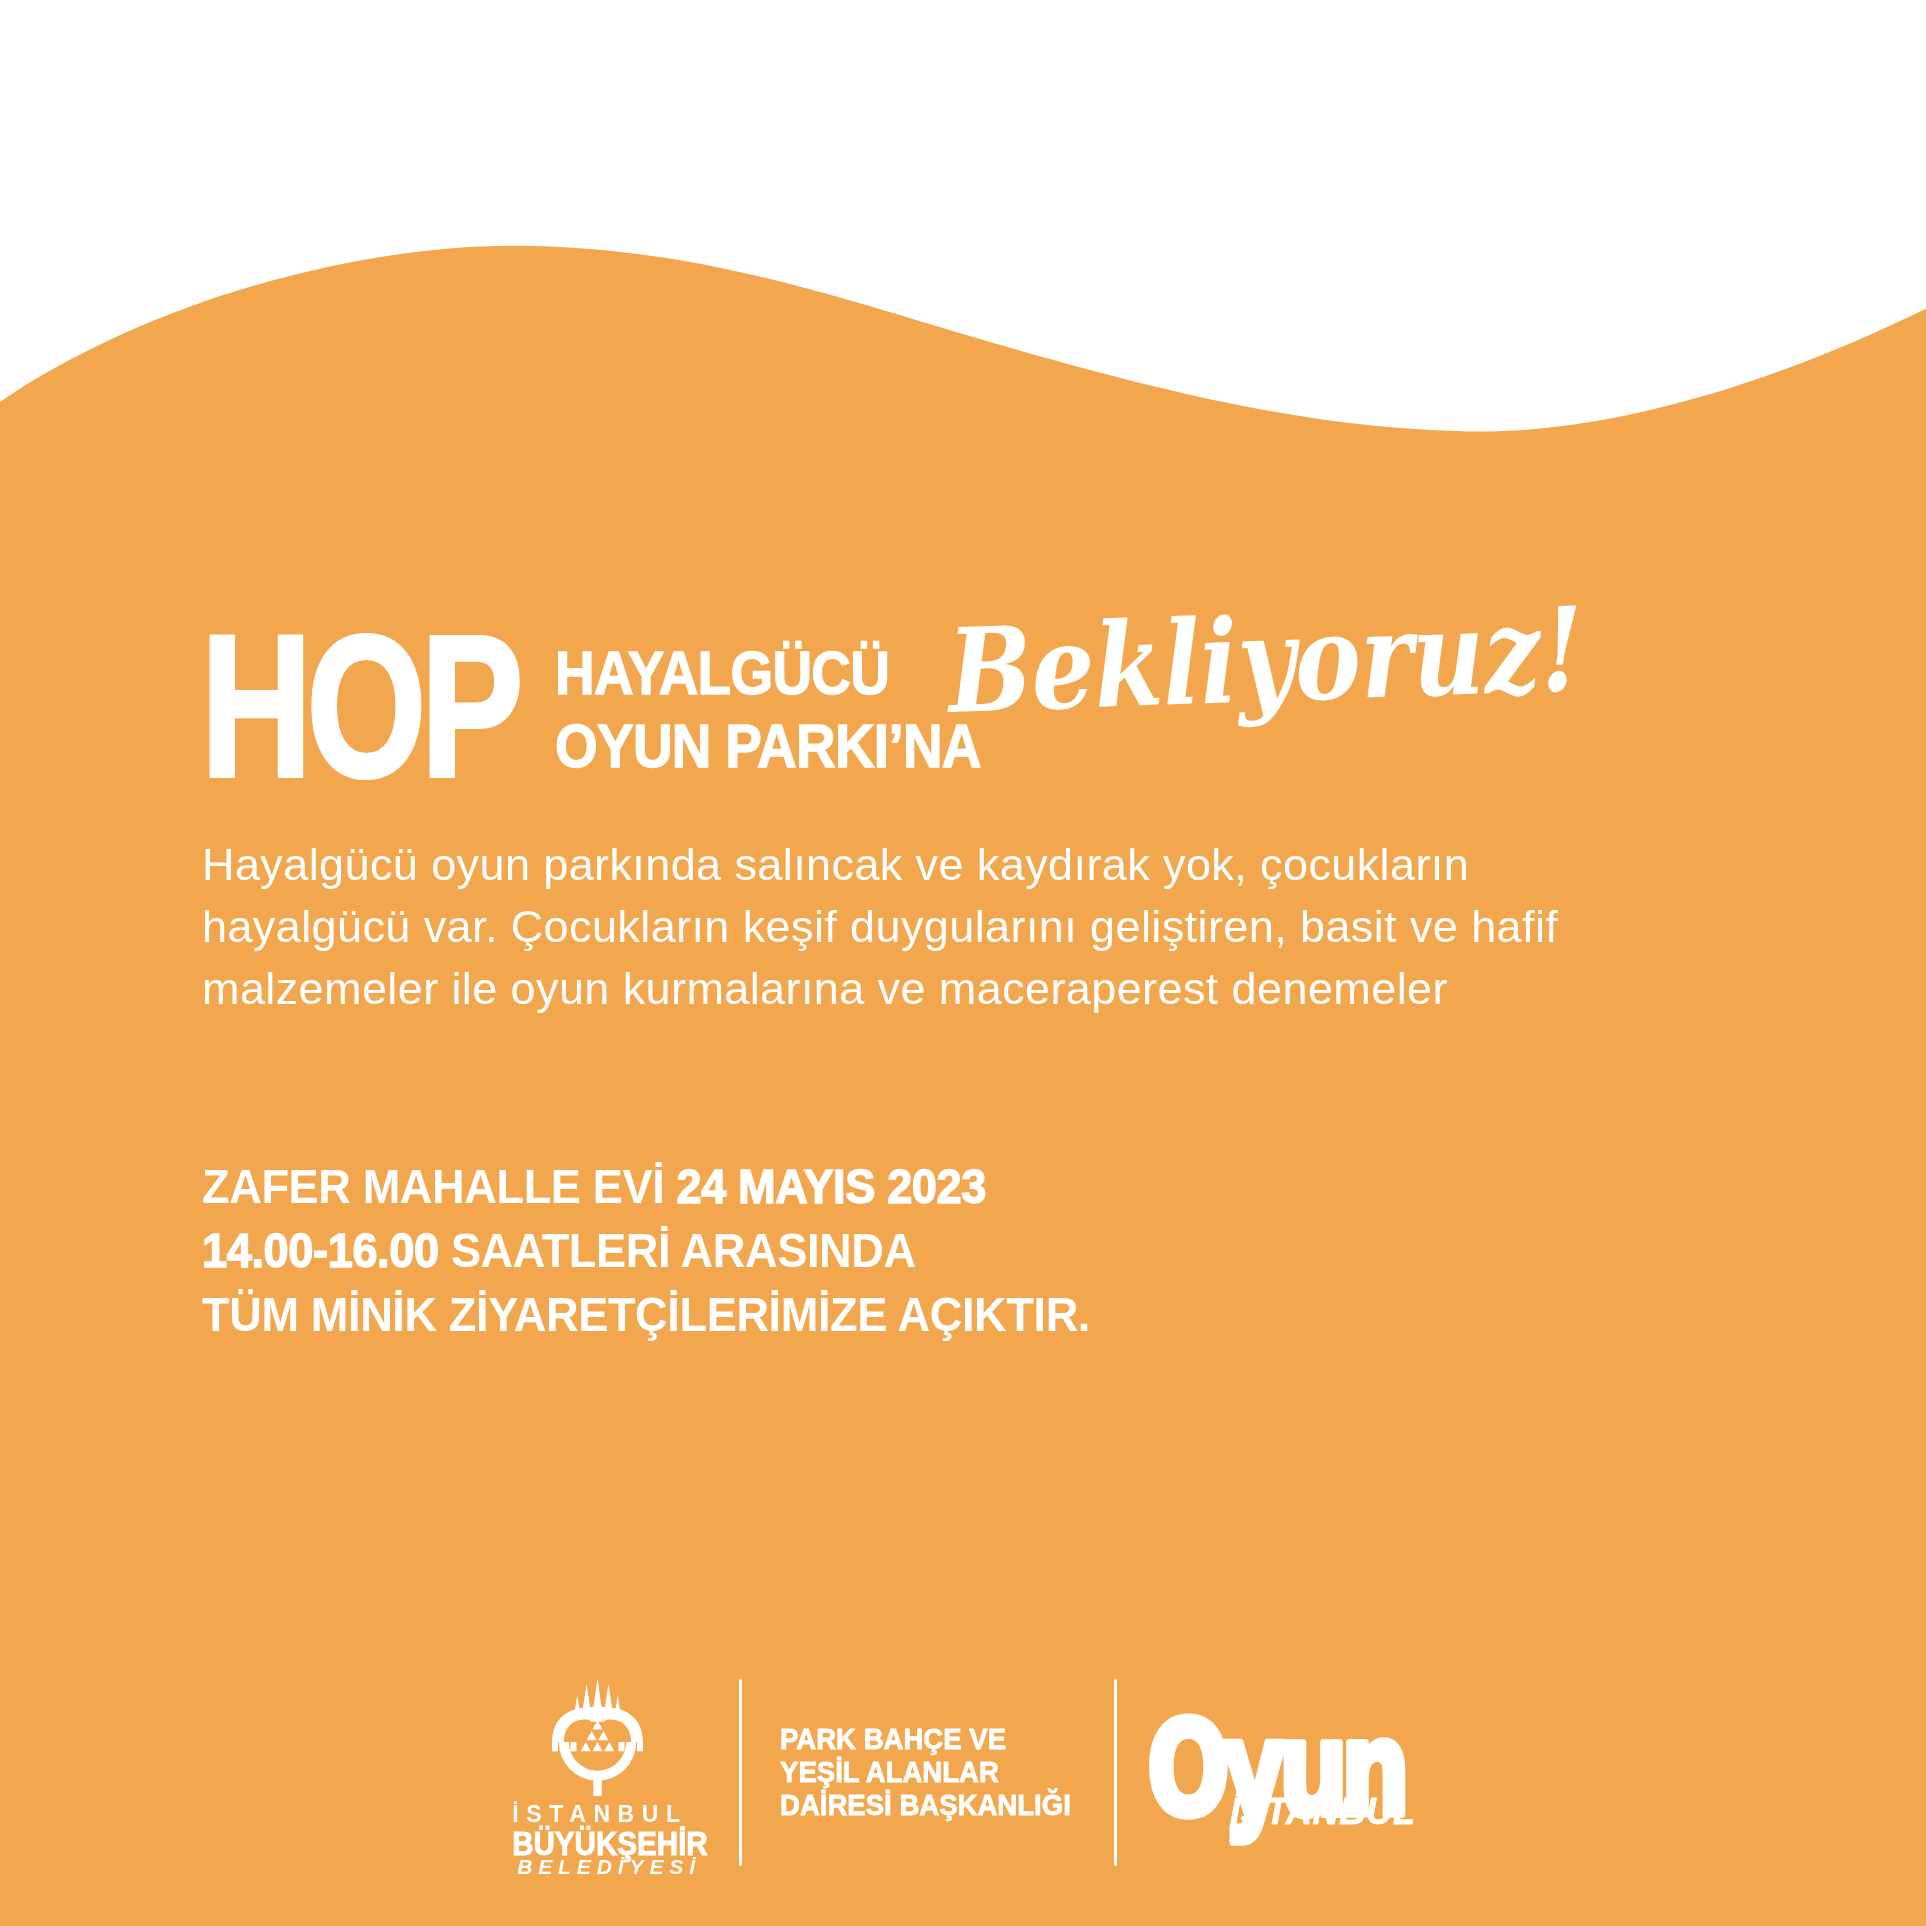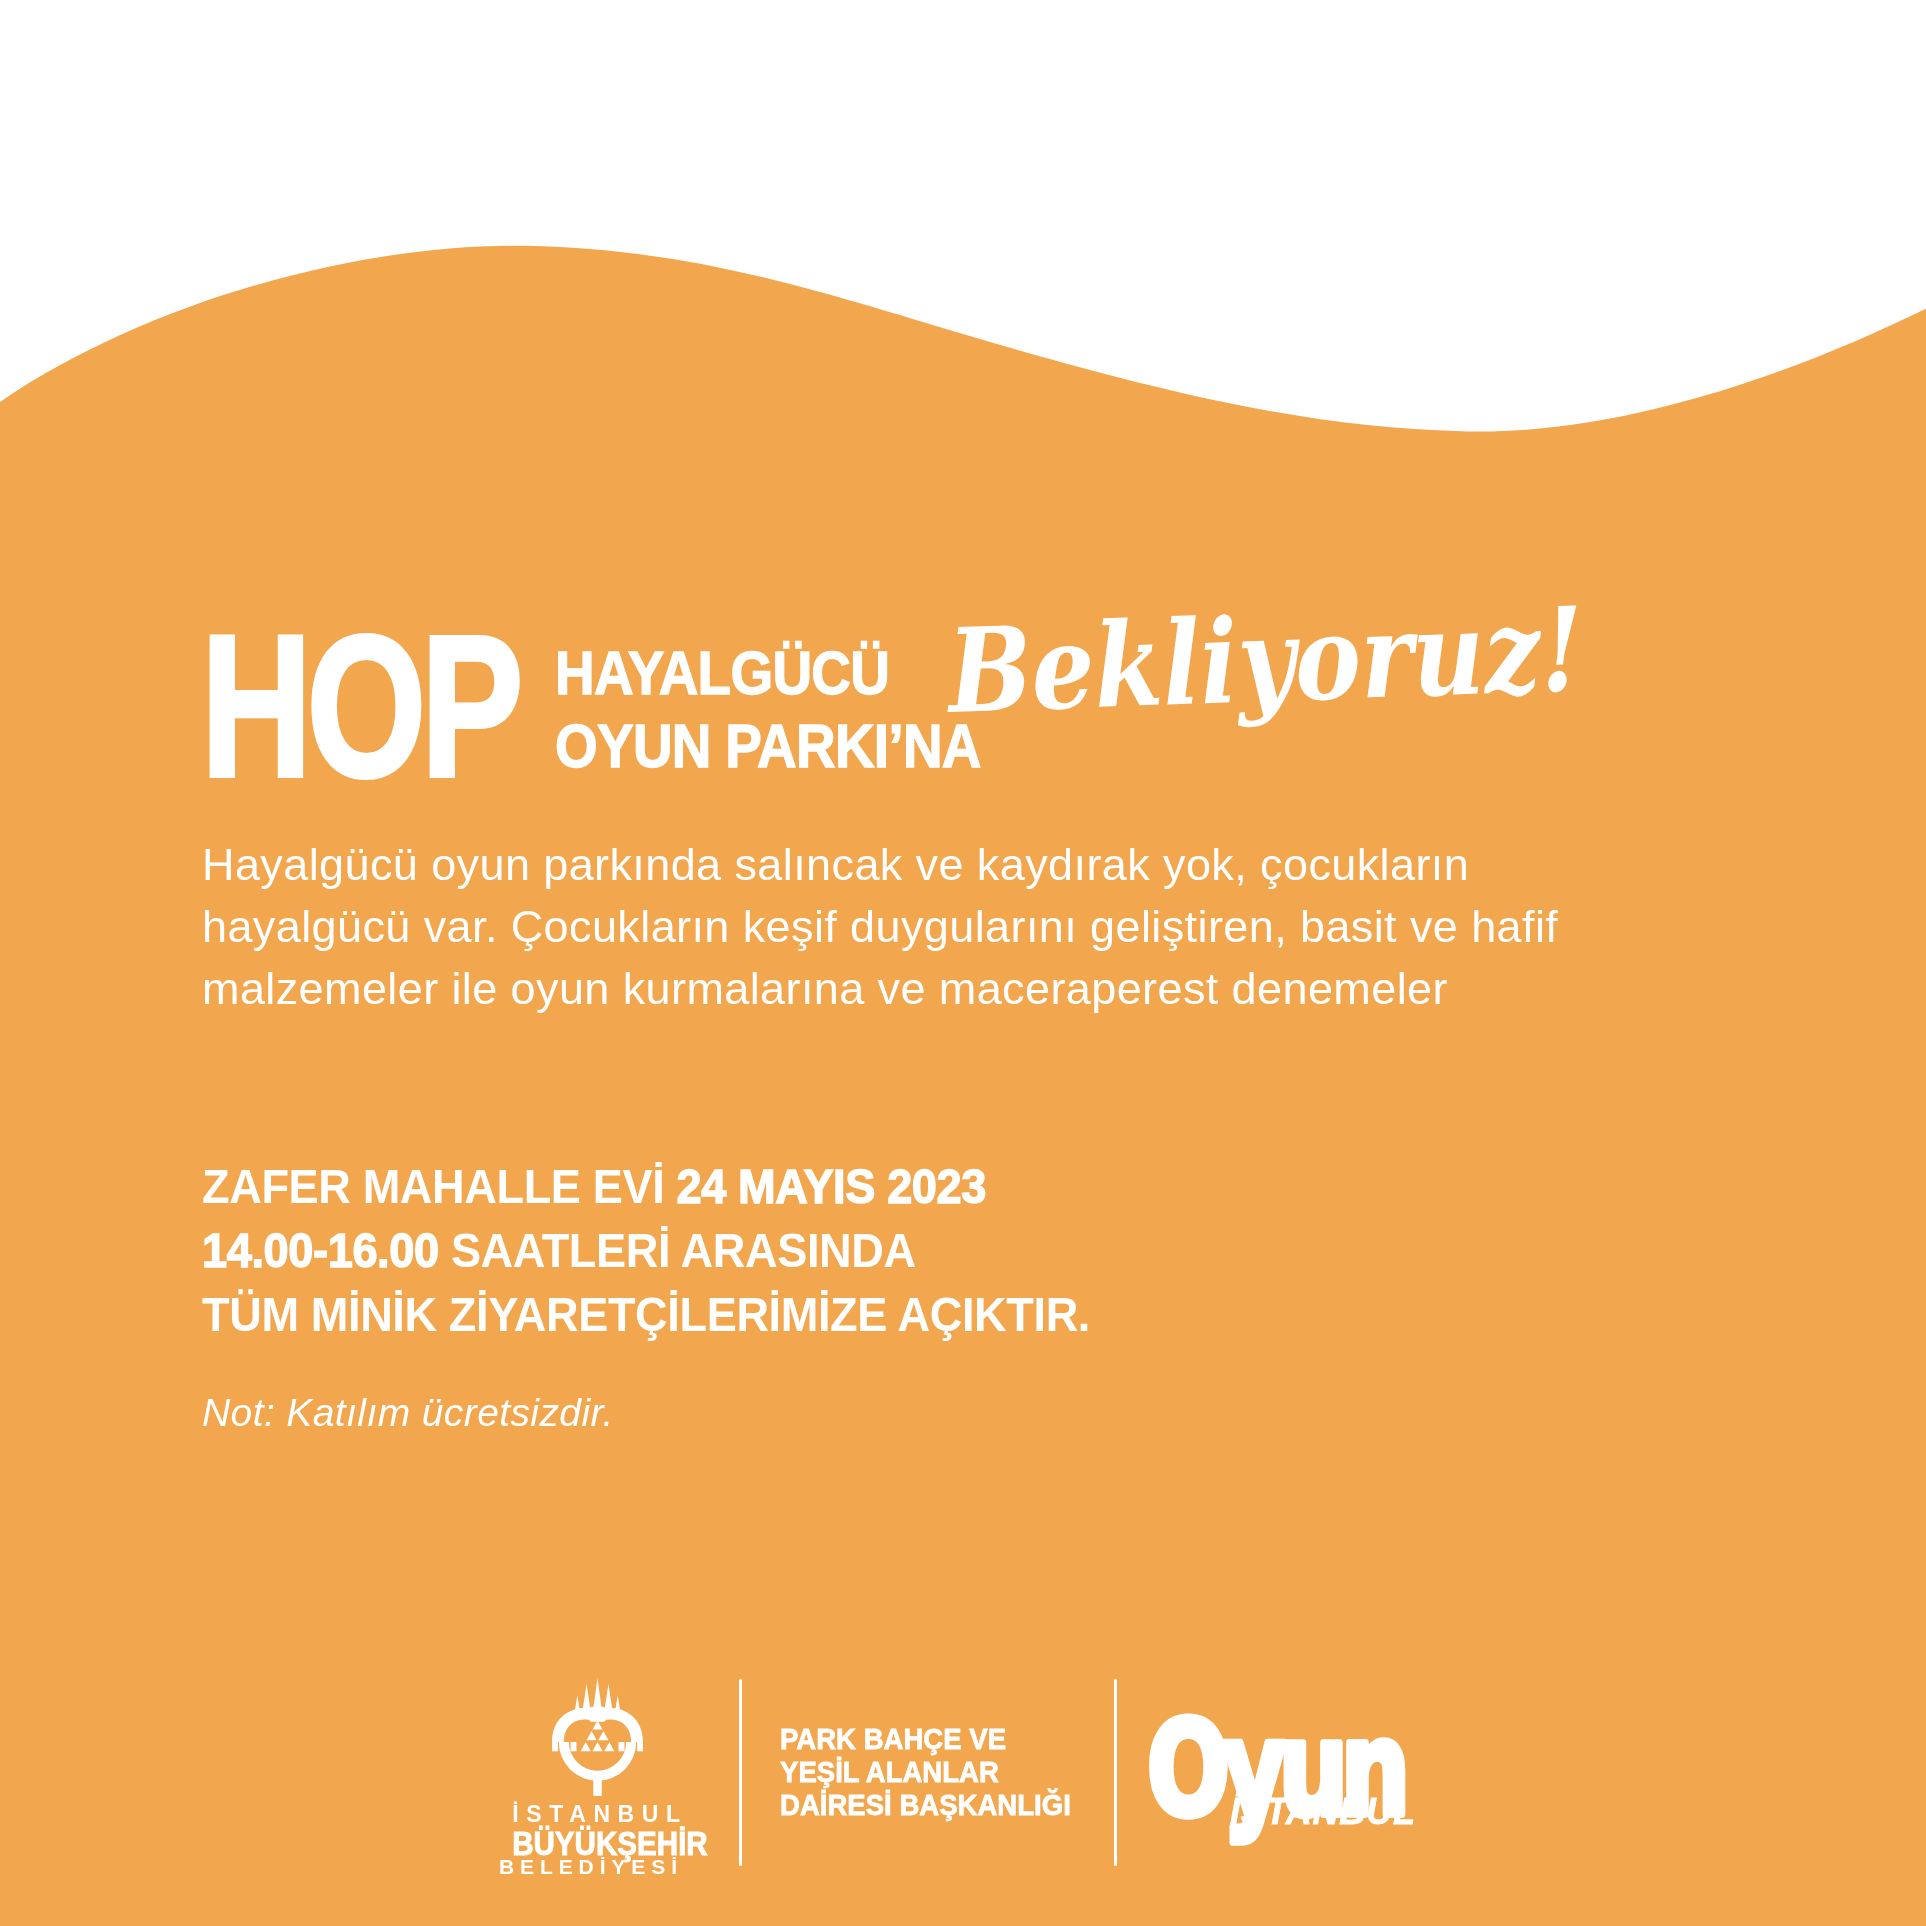--- a/index.html
+++ b/index.html
@@ -30,21 +30,21 @@
   .hv { -webkit-text-stroke:1.4px var(--white); }
 
   
   .note { left:202px; top:1346px; font-size:39px; font-style:italic; letter-spacing:0.4px; white-space:nowrap; }
 
   
   .ibb-emblem { left:547px; top:1633px; }
   .ibb-l1 { left:499px; top:1756px; width:202px; text-align:center; font-size:23px; font-weight:700; letter-spacing:7.6px; }
   .ibb-l2 { left:499px; top:1779px; width:202px; text-align:center; font-size:34px; font-weight:800;
             -webkit-text-stroke:1px var(--white); transform:scaleX(.87); transform-origin:center top; }
-  .ibb-l3 { left:499px; top:1810px; width:202px; text-align:left; font-size:21px; font-weight:700; letter-spacing:5.9px; }
+  .ibb-l3 { left:499px; top:1810px; width:202px; text-align:right; font-size:21px; font-weight:700; letter-spacing:5.9px;font-style:italic; }
 
   .vdiv { width:3.4px; height:187px; top:1634px; background:var(--white); border-radius:1.7px; }
   .vdiv.d1 { left:739px; } .vdiv.d2 { left:1114px; }
 
   .dept { left:780px; top:1678px; font-size:29px; font-weight:800; line-height:33px;
           letter-spacing:0; transform:scaleX(.95); -webkit-text-stroke:0.8px var(--white); white-space:nowrap; }
 
   .oyun-svg { left:1147px; top:1668px; overflow:visible; }
   .oyun-sub { left:1230px; top:1746px; font-size:36px; font-weight:800; font-style:italic; letter-spacing:0.8px;
               -webkit-text-stroke:0.8px var(--white); white-space:nowrap; }
@@ -71,21 +71,20 @@
     <div>hayalgücü var. Çocukların keşif duygularını geliştiren, basit ve hafif</div>
     <div>malzemeler ile oyun kurmalarına ve maceraperest denemeler</div>
   </div>
 
   <div class="abs event">
     <div><span>ZAFER MAHALLE EVİ</span><span class="hv"> 24 MAYIS 2023</span></div>
     <div><span class="hv">14.00-16.00</span><span> SAATLERİ ARASINDA</span></div>
     <div>TÜM MİNİK ZİYARETÇİLERİMİZE AÇIKTIR.</div>
   </div>
 
-  <div class="abs note">Not: Katılım ücretsizdir.</div>
 
   <svg class="abs ibb-emblem" width="101" height="118" viewBox="0 0 120 140" fill="#ffffff">
     <path d="M60,0 L65,36 L55,36 Z"></path>
     <path d="M47,7 L52,40 L42,40 Z"></path>
     <path d="M73,7 L78,40 L68,40 Z"></path>
     <path d="M36,20 L40,46 L32,46 Z"></path>
     <path d="M84,20 L88,46 L80,46 Z"></path>
     <rect x="50" y="34" width="20" height="18" rx="4"></rect>
     <path d="M6,76 C6,46 30,32 54,36 L54,50 C34,46 20,56 20,76 Z"></path>
     <rect x="6" y="76" width="7" height="11"></rect>

